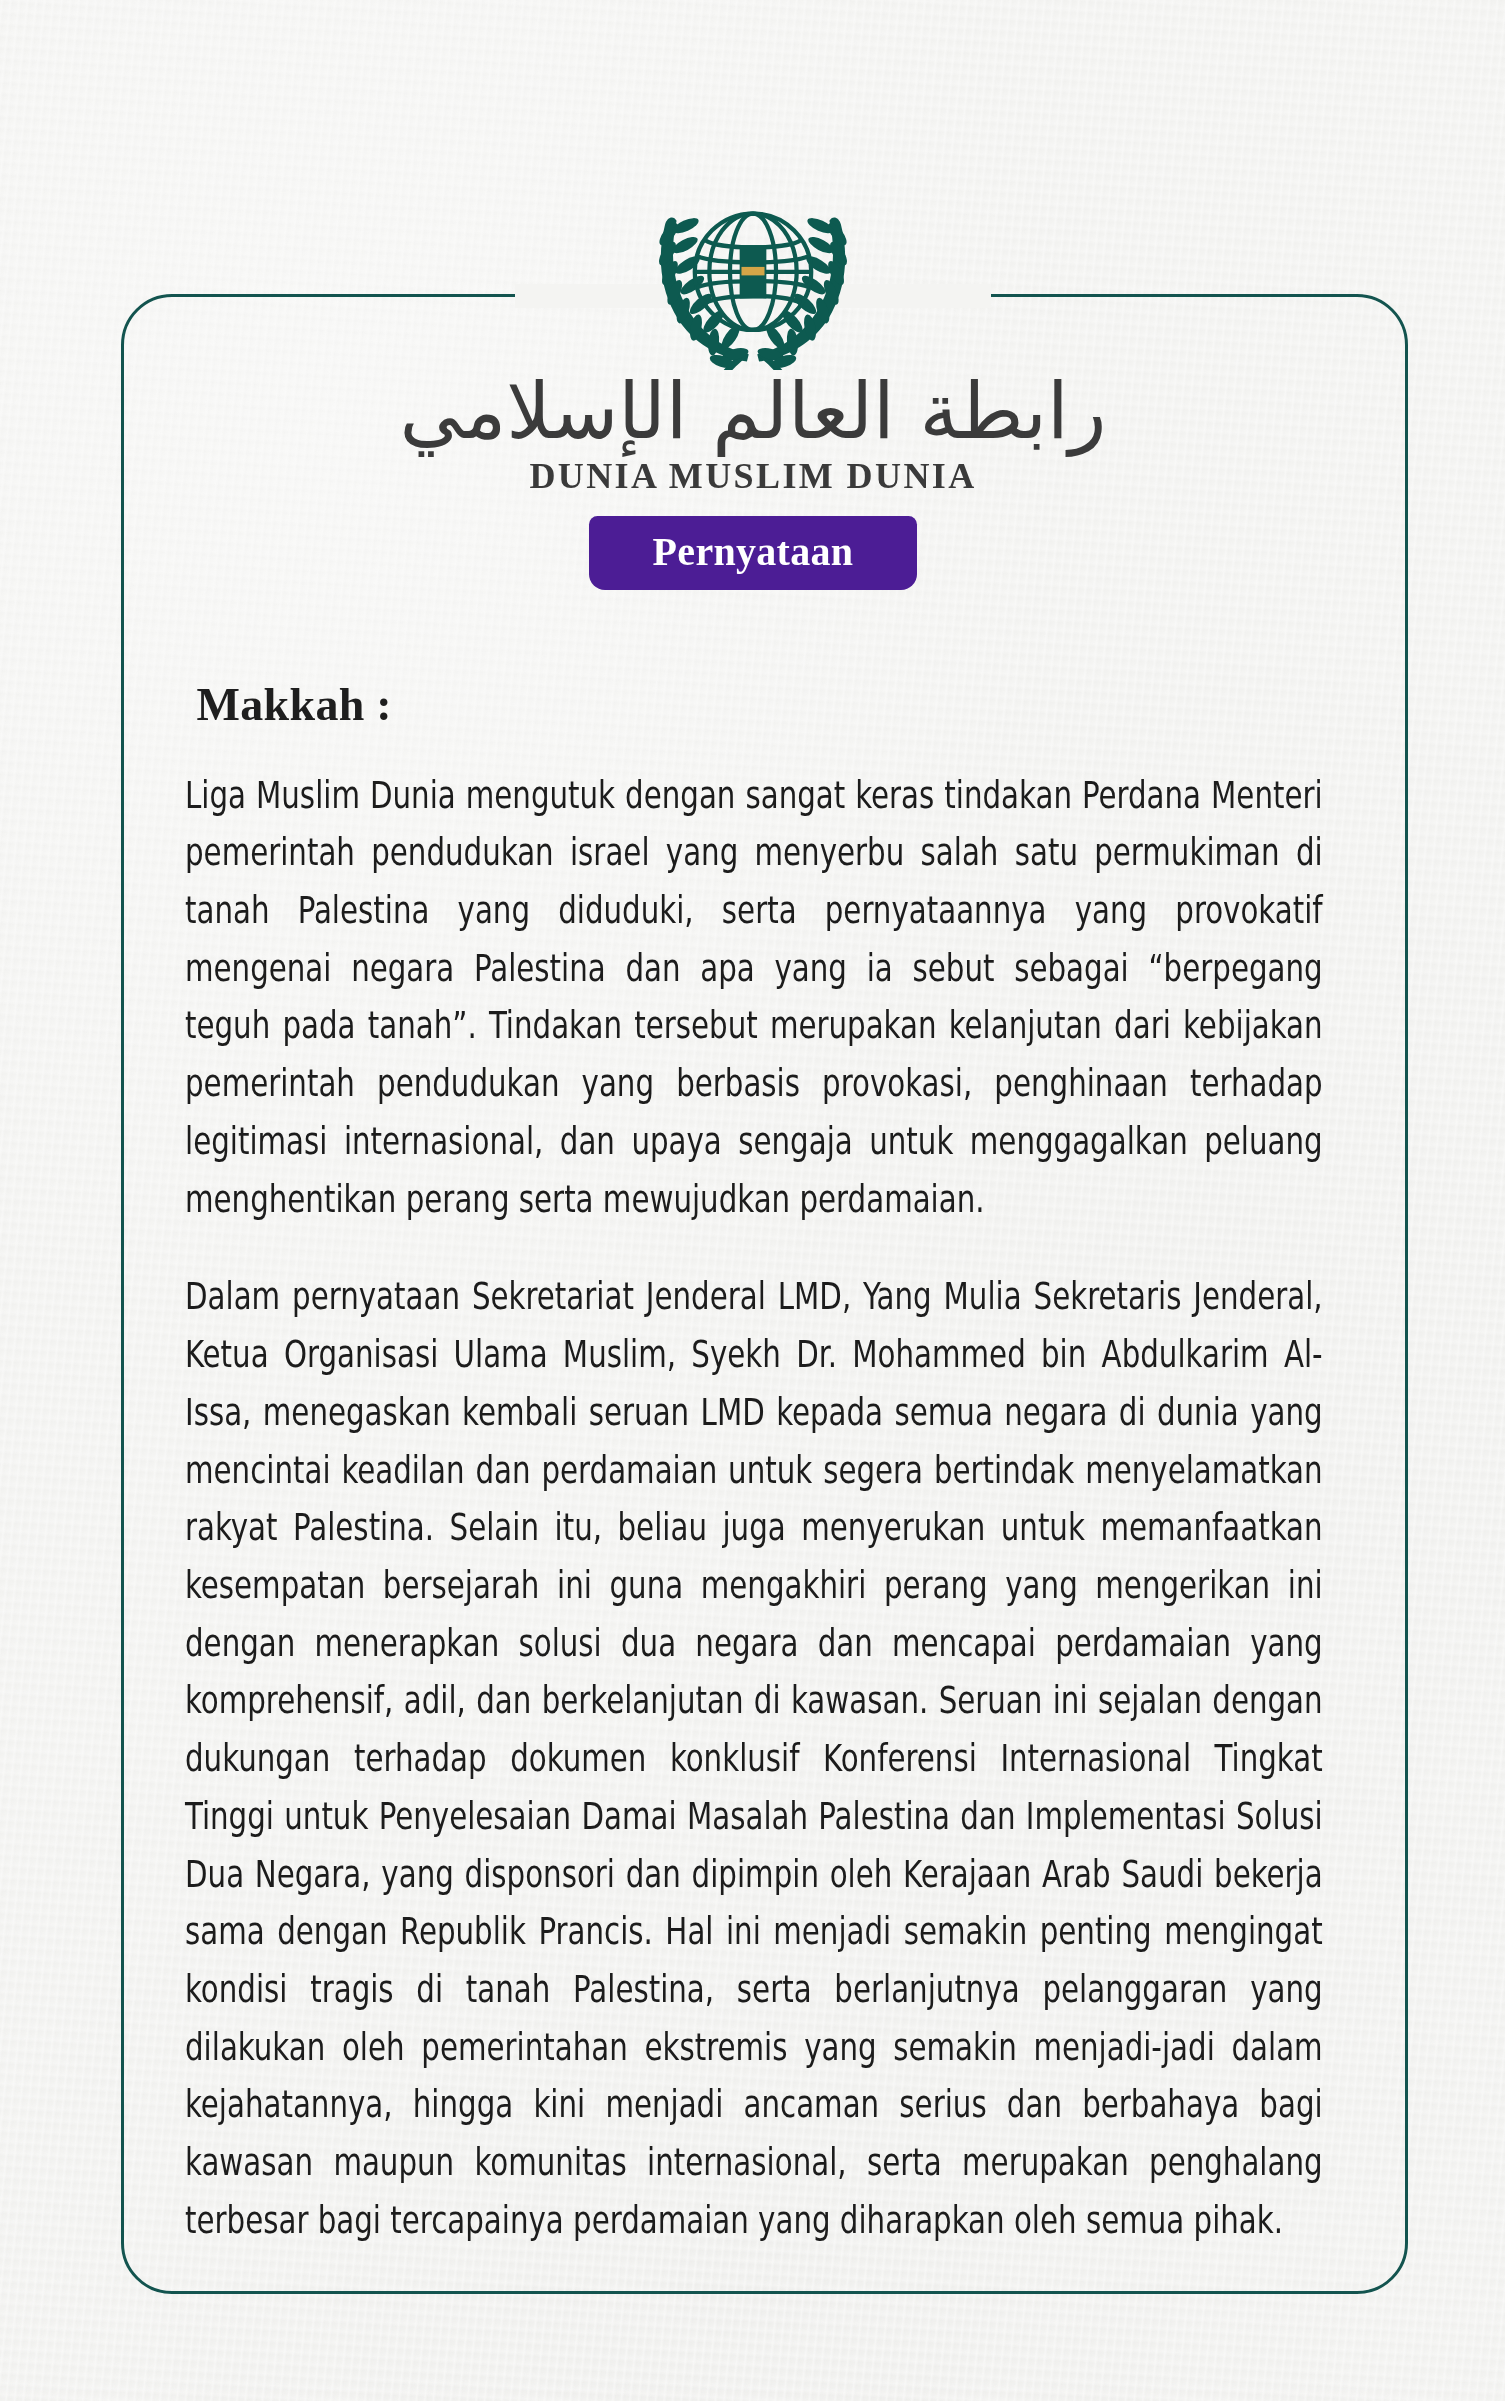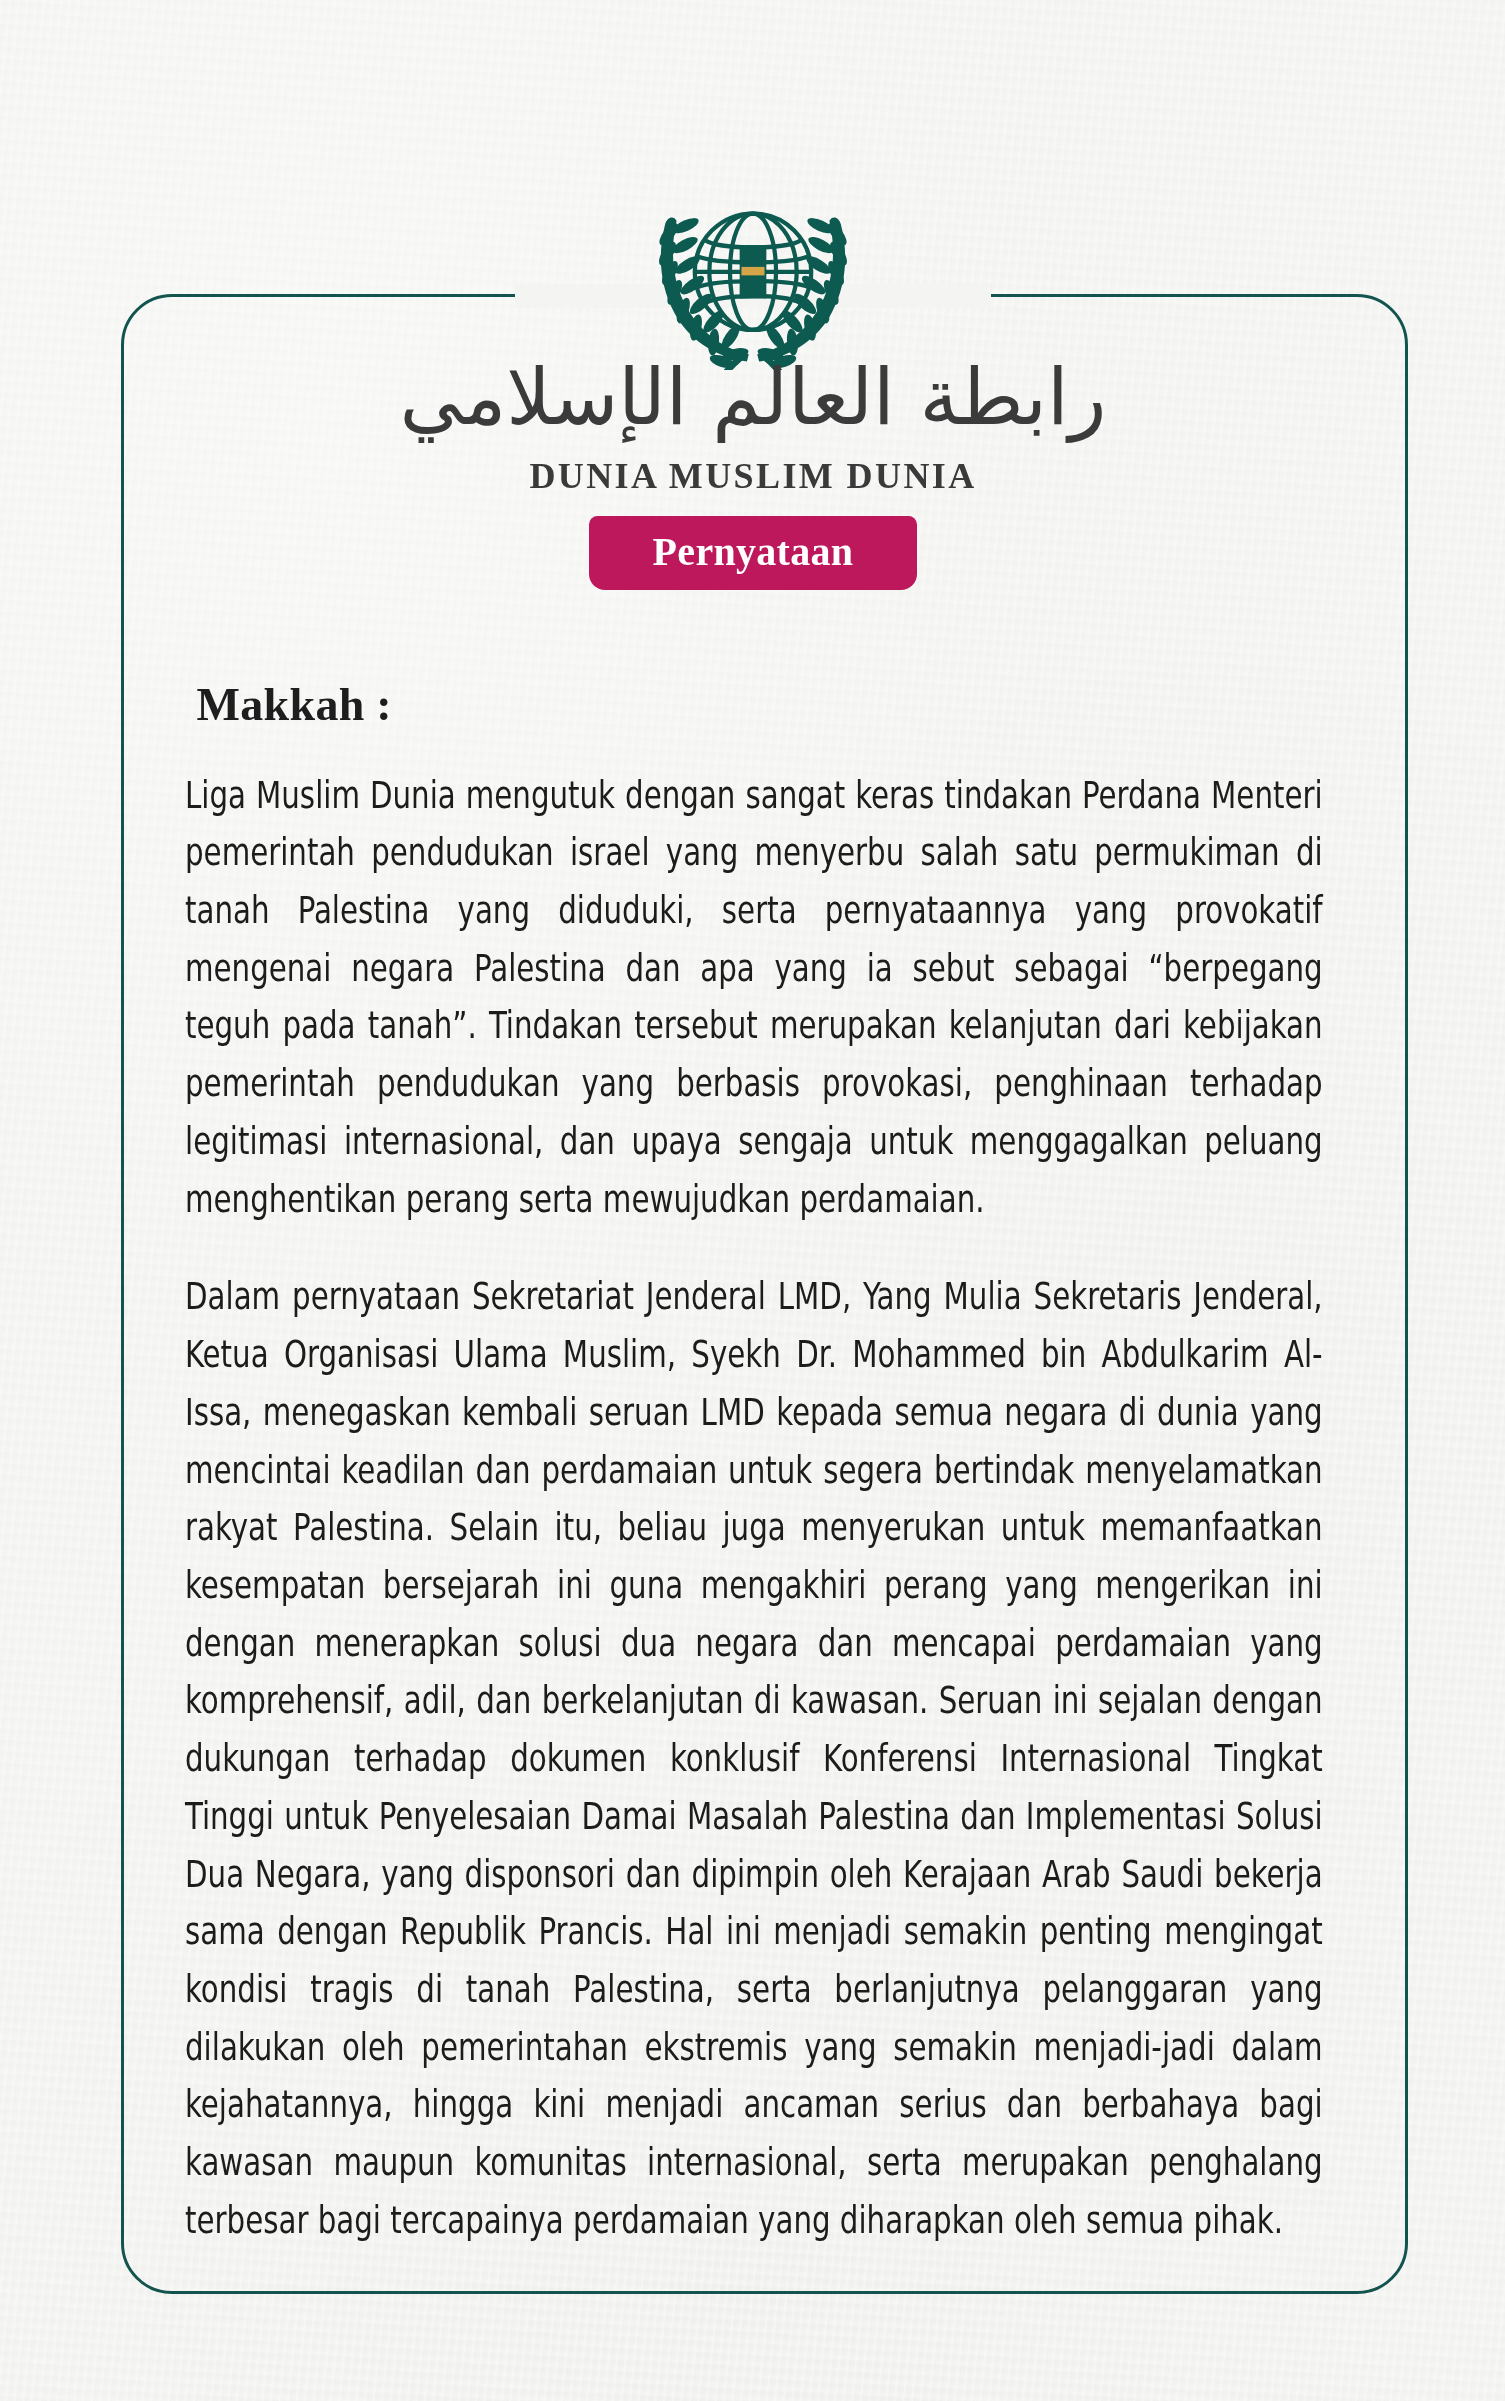--- a/index.html
+++ b/index.html
@@ -77,21 +77,21 @@
     top: 182px;
     transform: translateX(-50%);
     width: 261px;
     height: 188px;
   }
 
   
   #arabic-wordmark {
     position: absolute;
     left: 0;
-    top: 357px;
+    top: 371px;
     width: 1506px;
     text-align: center;
     font-family: "DejaVu Sans", sans-serif;
     font-size: 78px;
     line-height: 1.05;
     color: #3b3b3b;
     direction: rtl;
     letter-spacing: -1.2px;
   }
   #latin-wordmark {
@@ -108,21 +108,21 @@
   }
 
   
   #badge {
     position: absolute;
     left: 50%;
     top: 516px;
     transform: translateX(-50%);
     min-width: 328px;
     padding: 16px 39px 18px;
-    background-color: #be185d;
+    background-color: #4c1d95;
     border-radius: 8.5px 8.5px 16px 16px;
     text-align: center;
     box-sizing: border-box;
   }
   #badge-label {
     font-family: "Liberation Serif", serif;
     font-weight: bold;
     font-size: 40px;
     line-height: 1;
     color: #ffffff;

